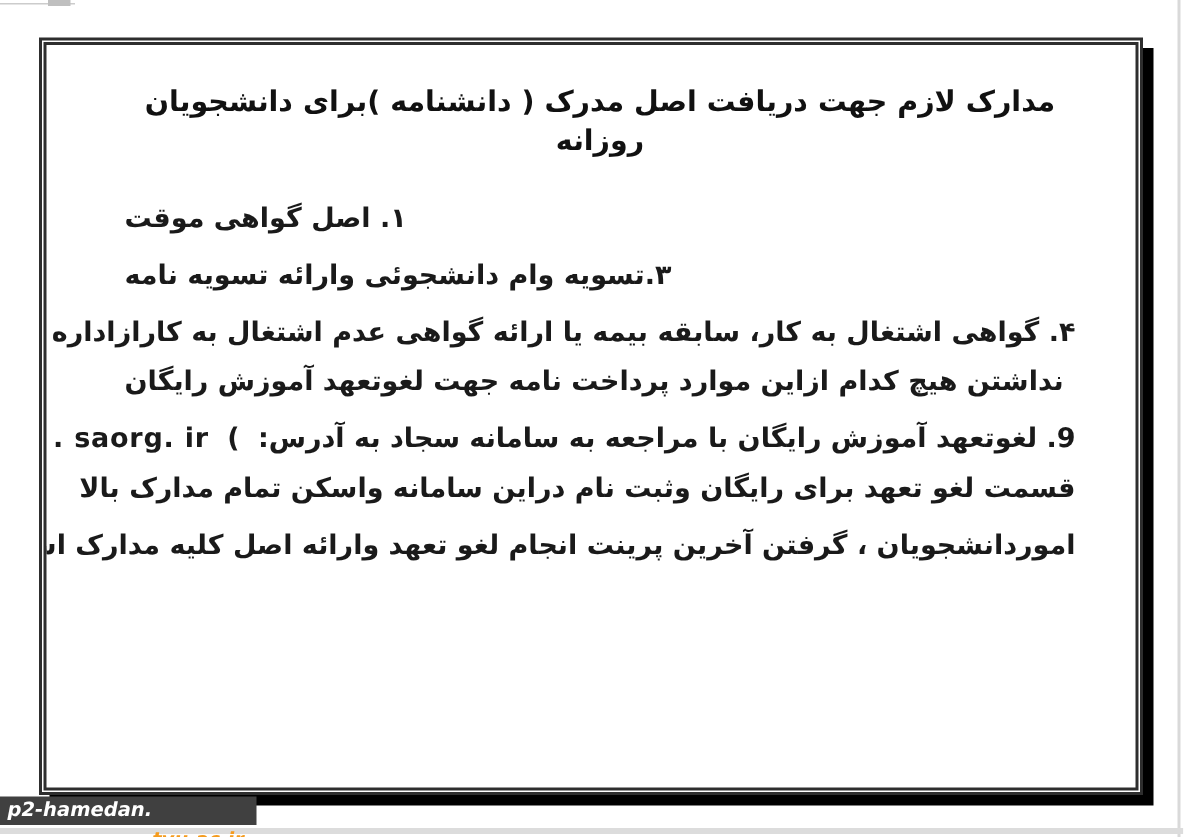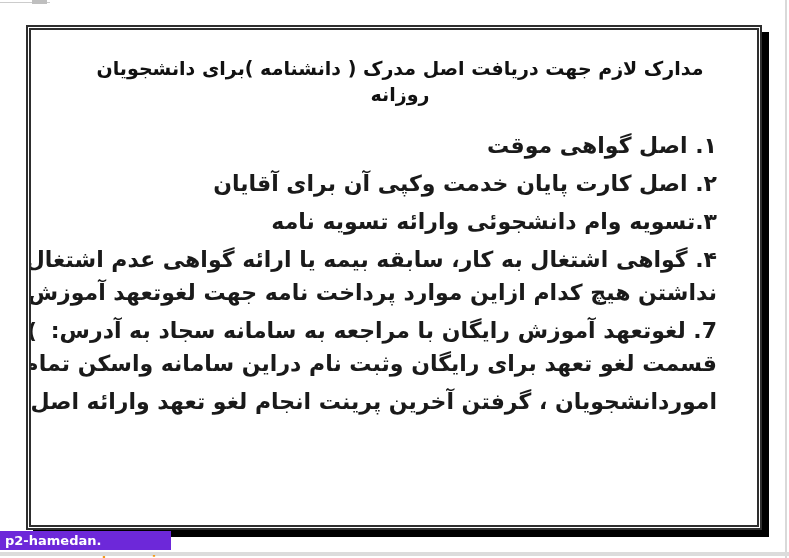--- a/index.html
+++ b/index.html
@@ -53,22 +53,22 @@
     text-align: center;
     font-size: 19px;
     line-height: 26px;
     margin: 0 0 22px 0;
     color: #111111;
   }
   .item {
     margin: 0 0 5px 0;
   }
   .line {
-    text-align: right;
-    font-size: 22px;
+    text-align: left;
+    font-size: 18px;
     line-height: 33px;
     white-space: nowrap;
   }
   .paren {
     display: inline-block;
     margin: 0 6px;
     unicode-bidi: bidi-override;
     direction: ltr;
   }
   .url {
@@ -76,24 +76,25 @@
     direction: ltr;
     unicode-bidi: isolate;
     font-weight: bold;
     letter-spacing: 0.5px;
   }
   
   .watermark {
     position: absolute;
     left: 0; top: 531px;
     min-width: 118px; height: 19px;
-    background: #6d28d9;
+    background: #404040;
     display: flex;
     align-items: center;
     padding: 0 8px 0 5px;
+    font-style: italic;
     font-weight: bold;
     font-size: 13px;
     line-height: 19px;
     direction: ltr;
     white-space: nowrap;
   }
   .wm-prefix { color: #ffffff; }
   .wm-suffix { color: #f59b1c; margin-top: 39px; }
 </style>
 </head>
@@ -108,36 +109,33 @@
 
   <div class="doc-frame">
     <div class="doc-content">
 
       <div class="doc-title">مدارک لازم جهت دریافت اصل مدرک ( دانشنامه )برای دانشجویان روزانه</div>
 
       <div class="item">
         <div class="line">۱. اصل گواهی موقت</div>
       </div>
 
-      <div class="item">
-        <div class="line">۲. اصل کارت پایان خدمت وکپی آن برای آقایان</div>
-      </div>
 
       <div class="item">
         <div class="line">۳.تسویه وام دانشجوئی وارائه تسویه نامه</div>
       </div>
 
       <div class="item">
         <div class="line">۴. گواهی اشتغال به کار، سابقه بیمه یا ارائه گواهی عدم اشتغال به کارازاداره کاراستان درصورت</div>
         <div class="line">نداشتن هیچ کدام ازاین موارد پرداخت نامه جهت لغوتعهد آموزش رایگان</div>
       </div>
 
       <div class="item">
         <div class="line">
-          <span>7. لغوتعهد آموزش رایگان با مراجعه به سامانه سجاد به آدرس:</span>
+          <span>9. لغوتعهد آموزش رایگان با مراجعه به سامانه سجاد به آدرس:</span>
           <span class="paren">(</span>
           <span class="url">(https: // portal . saorg. ir</span>
         </div>
         <div class="line">قسمت لغو تعهد برای رایگان وثبت نام دراین سامانه واسکن تمام مدارک بالا</div>
       </div>
 
       <div class="item">
         <div class="line">اموردانشجویان ، گرفتن آخرین پرینت انجام لغو تعهد وارائه اصل کلیه مدارک اسکن شده به امور</div>
       </div>
 

